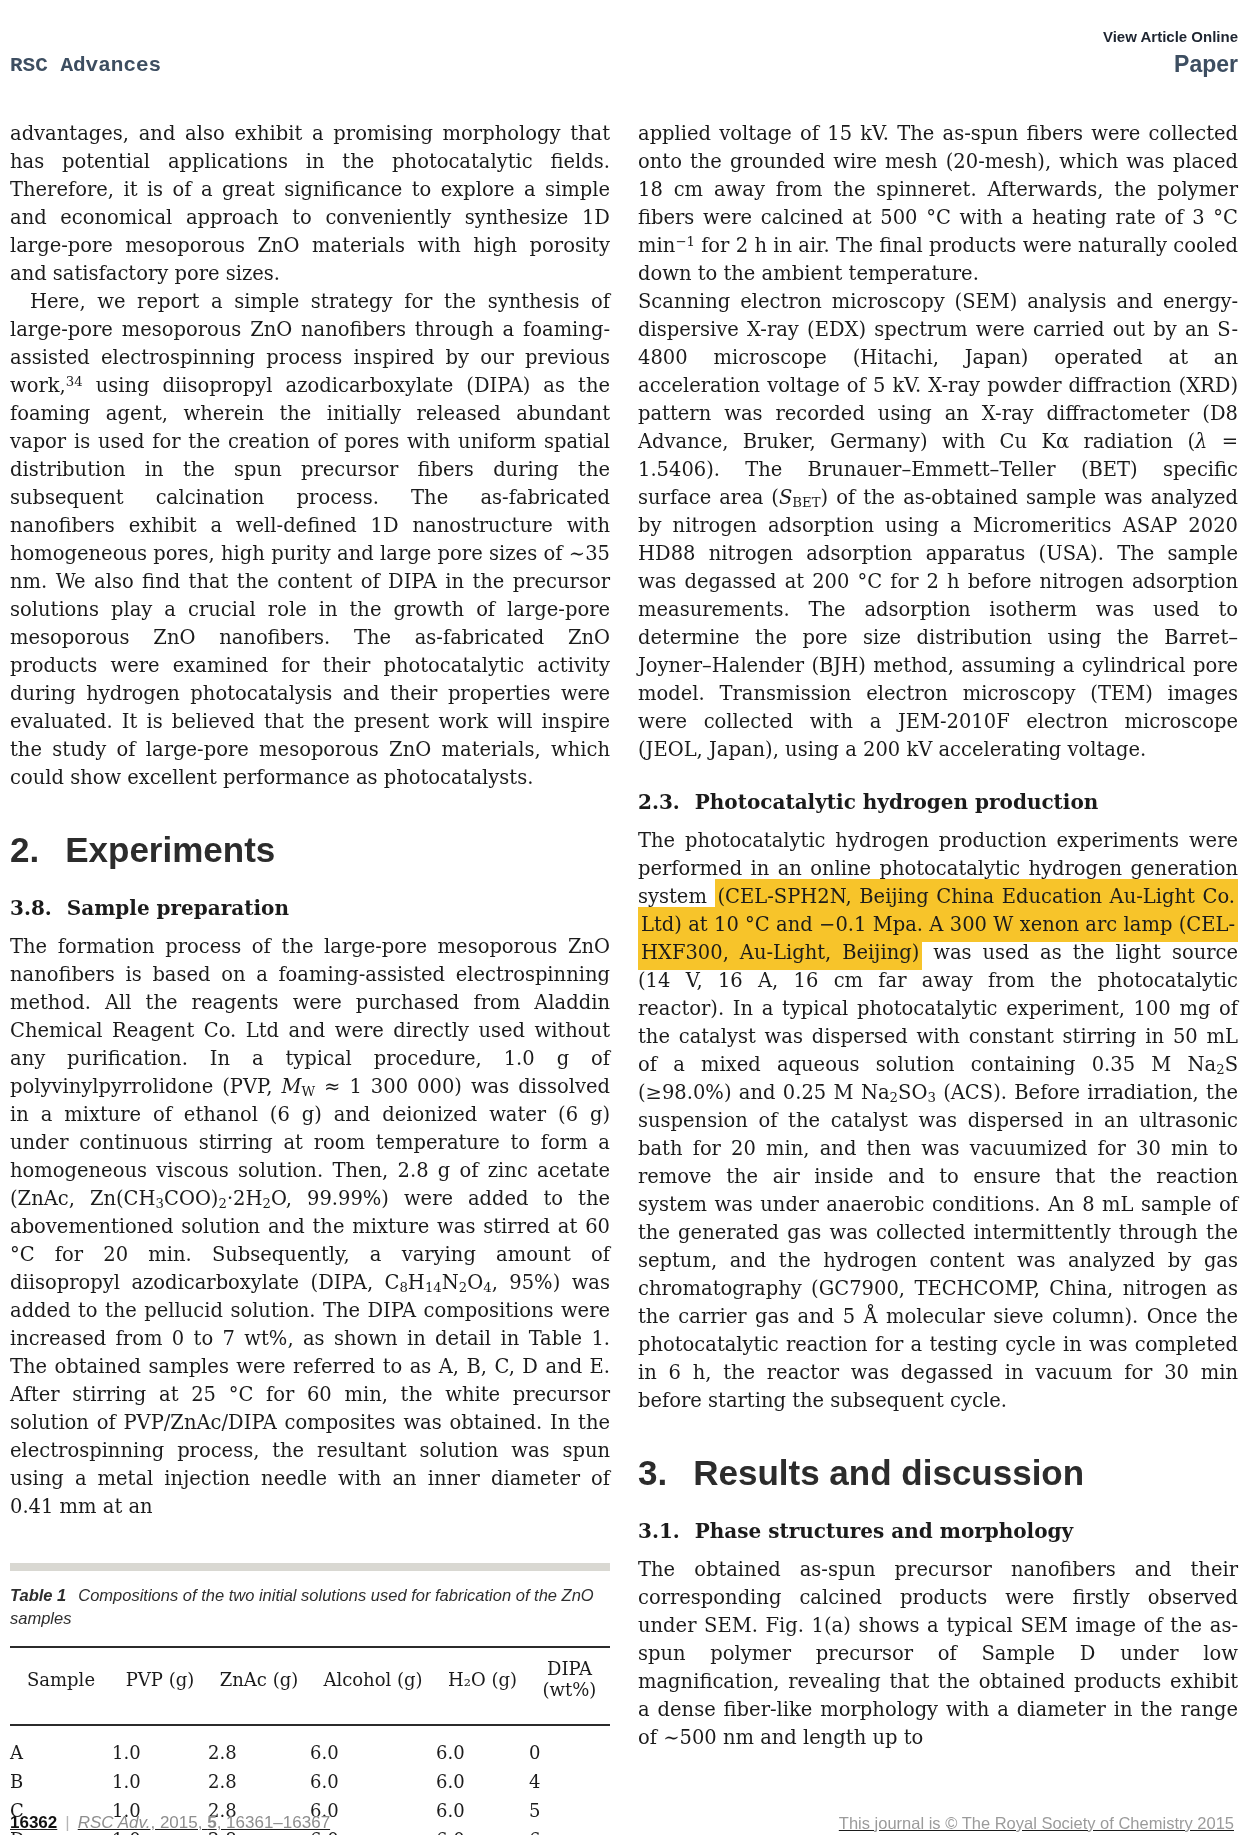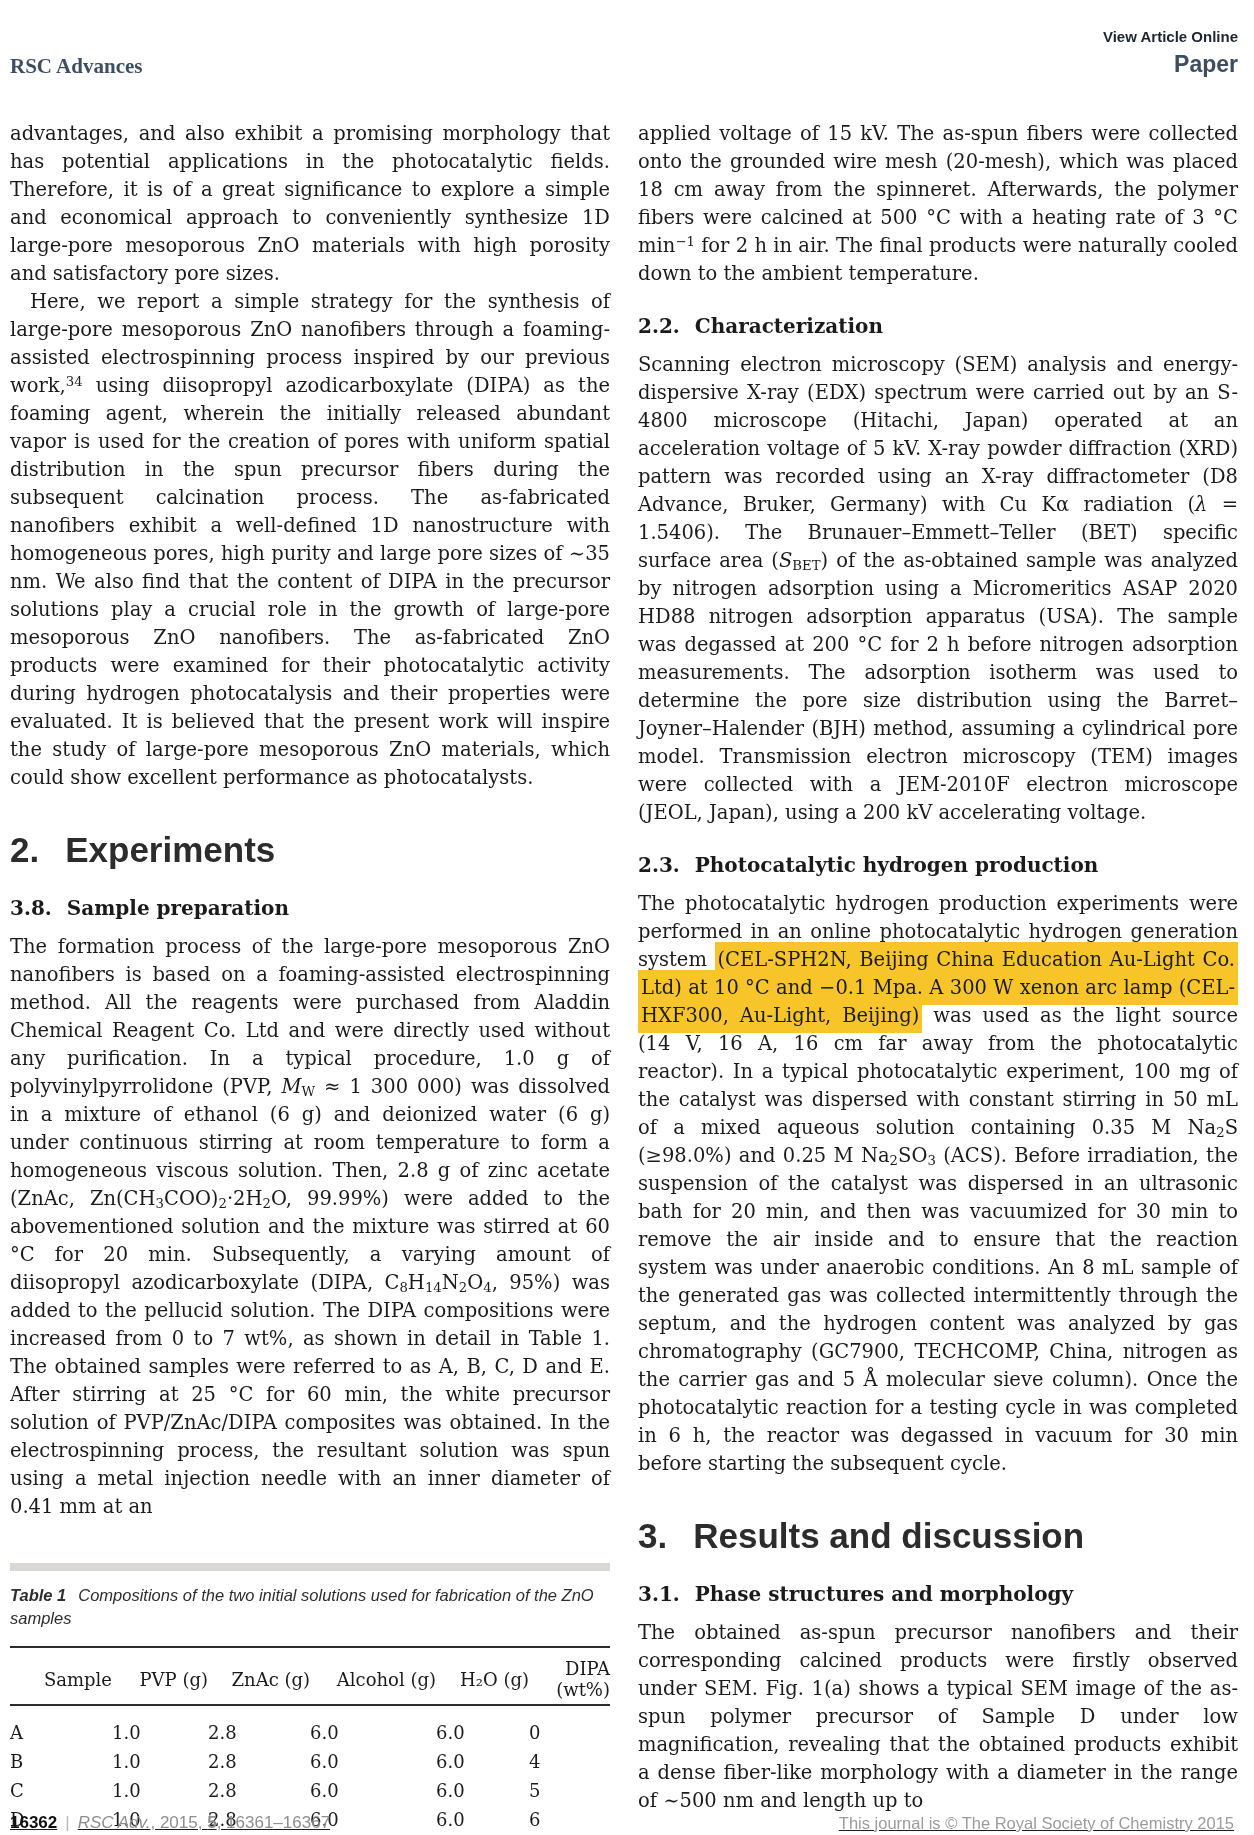--- a/index.html
+++ b/index.html
@@ -2,21 +2,21 @@
 <html lang="en" style="--hl: #f7c42a; --masthead: #3d4e61; --footer-gray: #8e8e8e;"><head>
 <meta charset="utf-8">
 <style>
   html,body{margin:0;padding:0;background:#ffffff;}
   .page{position:relative;width:1254px;height:1835px;background:#fff;overflow:hidden;
         font-family:"DejaVu Serif", serif;color:#1b1b1b;margin-top:20px;}
 
   
   .view-online{position:absolute;top:8px;right:16px;font-family:"Liberation Sans",sans-serif;
                font-weight:bold;font-size:15px;color:#1d2430;}
-  .journal{position:absolute;top:34px;left:10px;font-family:Liberation Serif, serif;
+  .journal{position:absolute;top:34px;left:10px;font-family:Liberation Mono, monospace;
            font-weight:bold;font-size:21px;color:var(--masthead,#3d4e61);}
   .article-type{position:absolute;top:31px;right:16px;font-family:"Liberation Sans",sans-serif;
                 font-weight:bold;font-size:23px;color:var(--masthead,#3d4e61);}
 
   
   .col{position:absolute;top:100px;width:600px;}
   .col-left{left:10px;}
   .col-right{left:638px;}
   p.body-para{margin:0;text-align:justify;font-size:19.5px;line-height:28px;hyphens:auto;}
   p.indent{text-indent:20px;}
@@ -35,22 +35,22 @@
   .run-hl{background:var(--hl,#f7c42a);padding:6px 3px;
           box-decoration-break:clone;-webkit-box-decoration-break:clone;}
 
   
   .tablewrap{margin-top:42px;}
   .table-topbar{height:8px;background:#d9d8d2;margin-bottom:13px;}
   p.table-caption{margin:0;font-family:"Liberation Sans",sans-serif;font-size:16.5px;
                   line-height:23px;color:#2e2e2e;text-align:left;font-style:italic;}
   .cap-label{font-weight:bold;margin-right:12px;}
   table.data{width:100%;border-collapse:collapse;margin-top:16px;font-size:18px;}
-  table.data th{font-weight:normal;text-align:right;border-top:2px solid #2b2b2b;
-                border-bottom:2px solid #2b2b2b;padding:10px 0 4px;}
+  table.data th{font-weight:normal;text-align:center;border-top:2px solid #2b2b2b;
+                border-bottom:2px solid #2b2b2b;padding:10px 0 24px;}
   table.data td{padding:4px 0;text-align:left;}
   table.data tbody tr:first-child td{padding-top:16px;}
   table.data th:nth-child(1),table.data td:nth-child(1){width:17%;}
   table.data th:nth-child(2),table.data td:nth-child(2){width:16%;}
   table.data th:nth-child(3),table.data td:nth-child(3){width:17%;}
   table.data th:nth-child(4),table.data td:nth-child(4){width:21%;}
   table.data th:nth-child(5),table.data td:nth-child(5){width:15.5%;}
   table.data th:nth-child(6),table.data td:nth-child(6){width:13.5%;}
 
   
@@ -141,23 +141,20 @@
               <td>7</td>
             </tr>
           </tbody>
       </table>
     </div>
   </div>
 
   <div class="col col-right">
     <p class="body-para"><span>applied voltage of 15 kV. The as-spun fibers were collected onto the grounded wire mesh (20-mesh), which was placed 18 cm away from the spinneret. Afterwards, the polymer fibers were calcined at 500 °C with a heating rate of 3 °C min</span><sup>−1</sup><span> for 2 h in air. The final products were naturally cooled down to the ambient temperature.</span></p>
 
-    <h3 class="subsec">
-      <span class="subsec-num">2.2.</span><span>Characterization</span>
-    </h3>
     <p class="body-para"><span>Scanning electron microscopy (SEM) analysis and energy-dispersive X-ray (EDX) spectrum were carried out by an S-4800 microscope (Hitachi, Japan) operated at an acceleration voltage of 5 kV. X-ray powder diffraction (XRD) pattern was recorded using an X-ray diffractometer (D8 Advance, Bruker, Germany) with Cu Kα radiation (</span><span class="run-i">λ</span><span> = 1.5406). The Brunauer–Emmett–Teller (BET) specific surface area (</span><span class="run-i">S</span><sub>BET</sub><span>) of the as-obtained sample was analyzed by nitrogen adsorption using a Micromeritics ASAP 2020 HD88 nitrogen adsorption apparatus (USA). The sample was degassed at 200 °C for 2 h before nitrogen adsorption measurements. The adsorption isotherm was used to determine the pore size distribution using the Barret–Joyner–Halender (BJH) method, assuming a cylindrical pore model. Transmission electron microscopy (TEM) images were collected with a JEM-2010F electron microscope (JEOL, Japan), using a 200 kV accelerating voltage.</span></p>
 
     <h3 class="subsec">
       <span class="subsec-num">2.3.</span><span>Photocatalytic hydrogen production</span>
     </h3>
     <p class="body-para"><span>The photocatalytic hydrogen production experiments were performed in an online photocatalytic hydrogen generation system </span><span class="run-hl">(CEL-SPH2N, Beijing China Education Au-Light Co. Ltd) at 10 °C and −0.1 Mpa. A 300 W xenon arc lamp (CEL-HXF300, Au-Light, Beijing)</span><span> was used as the light source (14 V, 16 A, 16 cm far away from the photocatalytic reactor). In a typical photocatalytic experiment, 100 mg of the catalyst was dispersed with constant stirring in 50 mL of a mixed aqueous solution containing 0.35 M Na</span><sub>2</sub><span>S (≥98.0%) and 0.25 M Na</span><sub>2</sub><span>SO</span><sub>3</sub><span> (ACS). Before irradiation, the suspension of the catalyst was dispersed in an ultrasonic bath for 20 min, and then was vacuumized for 30 min to remove the air inside and to ensure that the reaction system was under anaerobic conditions. An 8 mL sample of the generated gas was collected intermittently through the septum, and the hydrogen content was analyzed by gas chromatography (GC7900, TECHCOMP, China, nitrogen as the carrier gas and 5 Å molecular sieve column). Once the photocatalytic reaction for a testing cycle in was completed in 6 h, the reactor was degassed in vacuum for 30 min before starting the subsequent cycle.</span></p>
 
     <h2 class="sec">
       <span class="sec-num">3.</span><span>Results and discussion</span>
     </h2>

